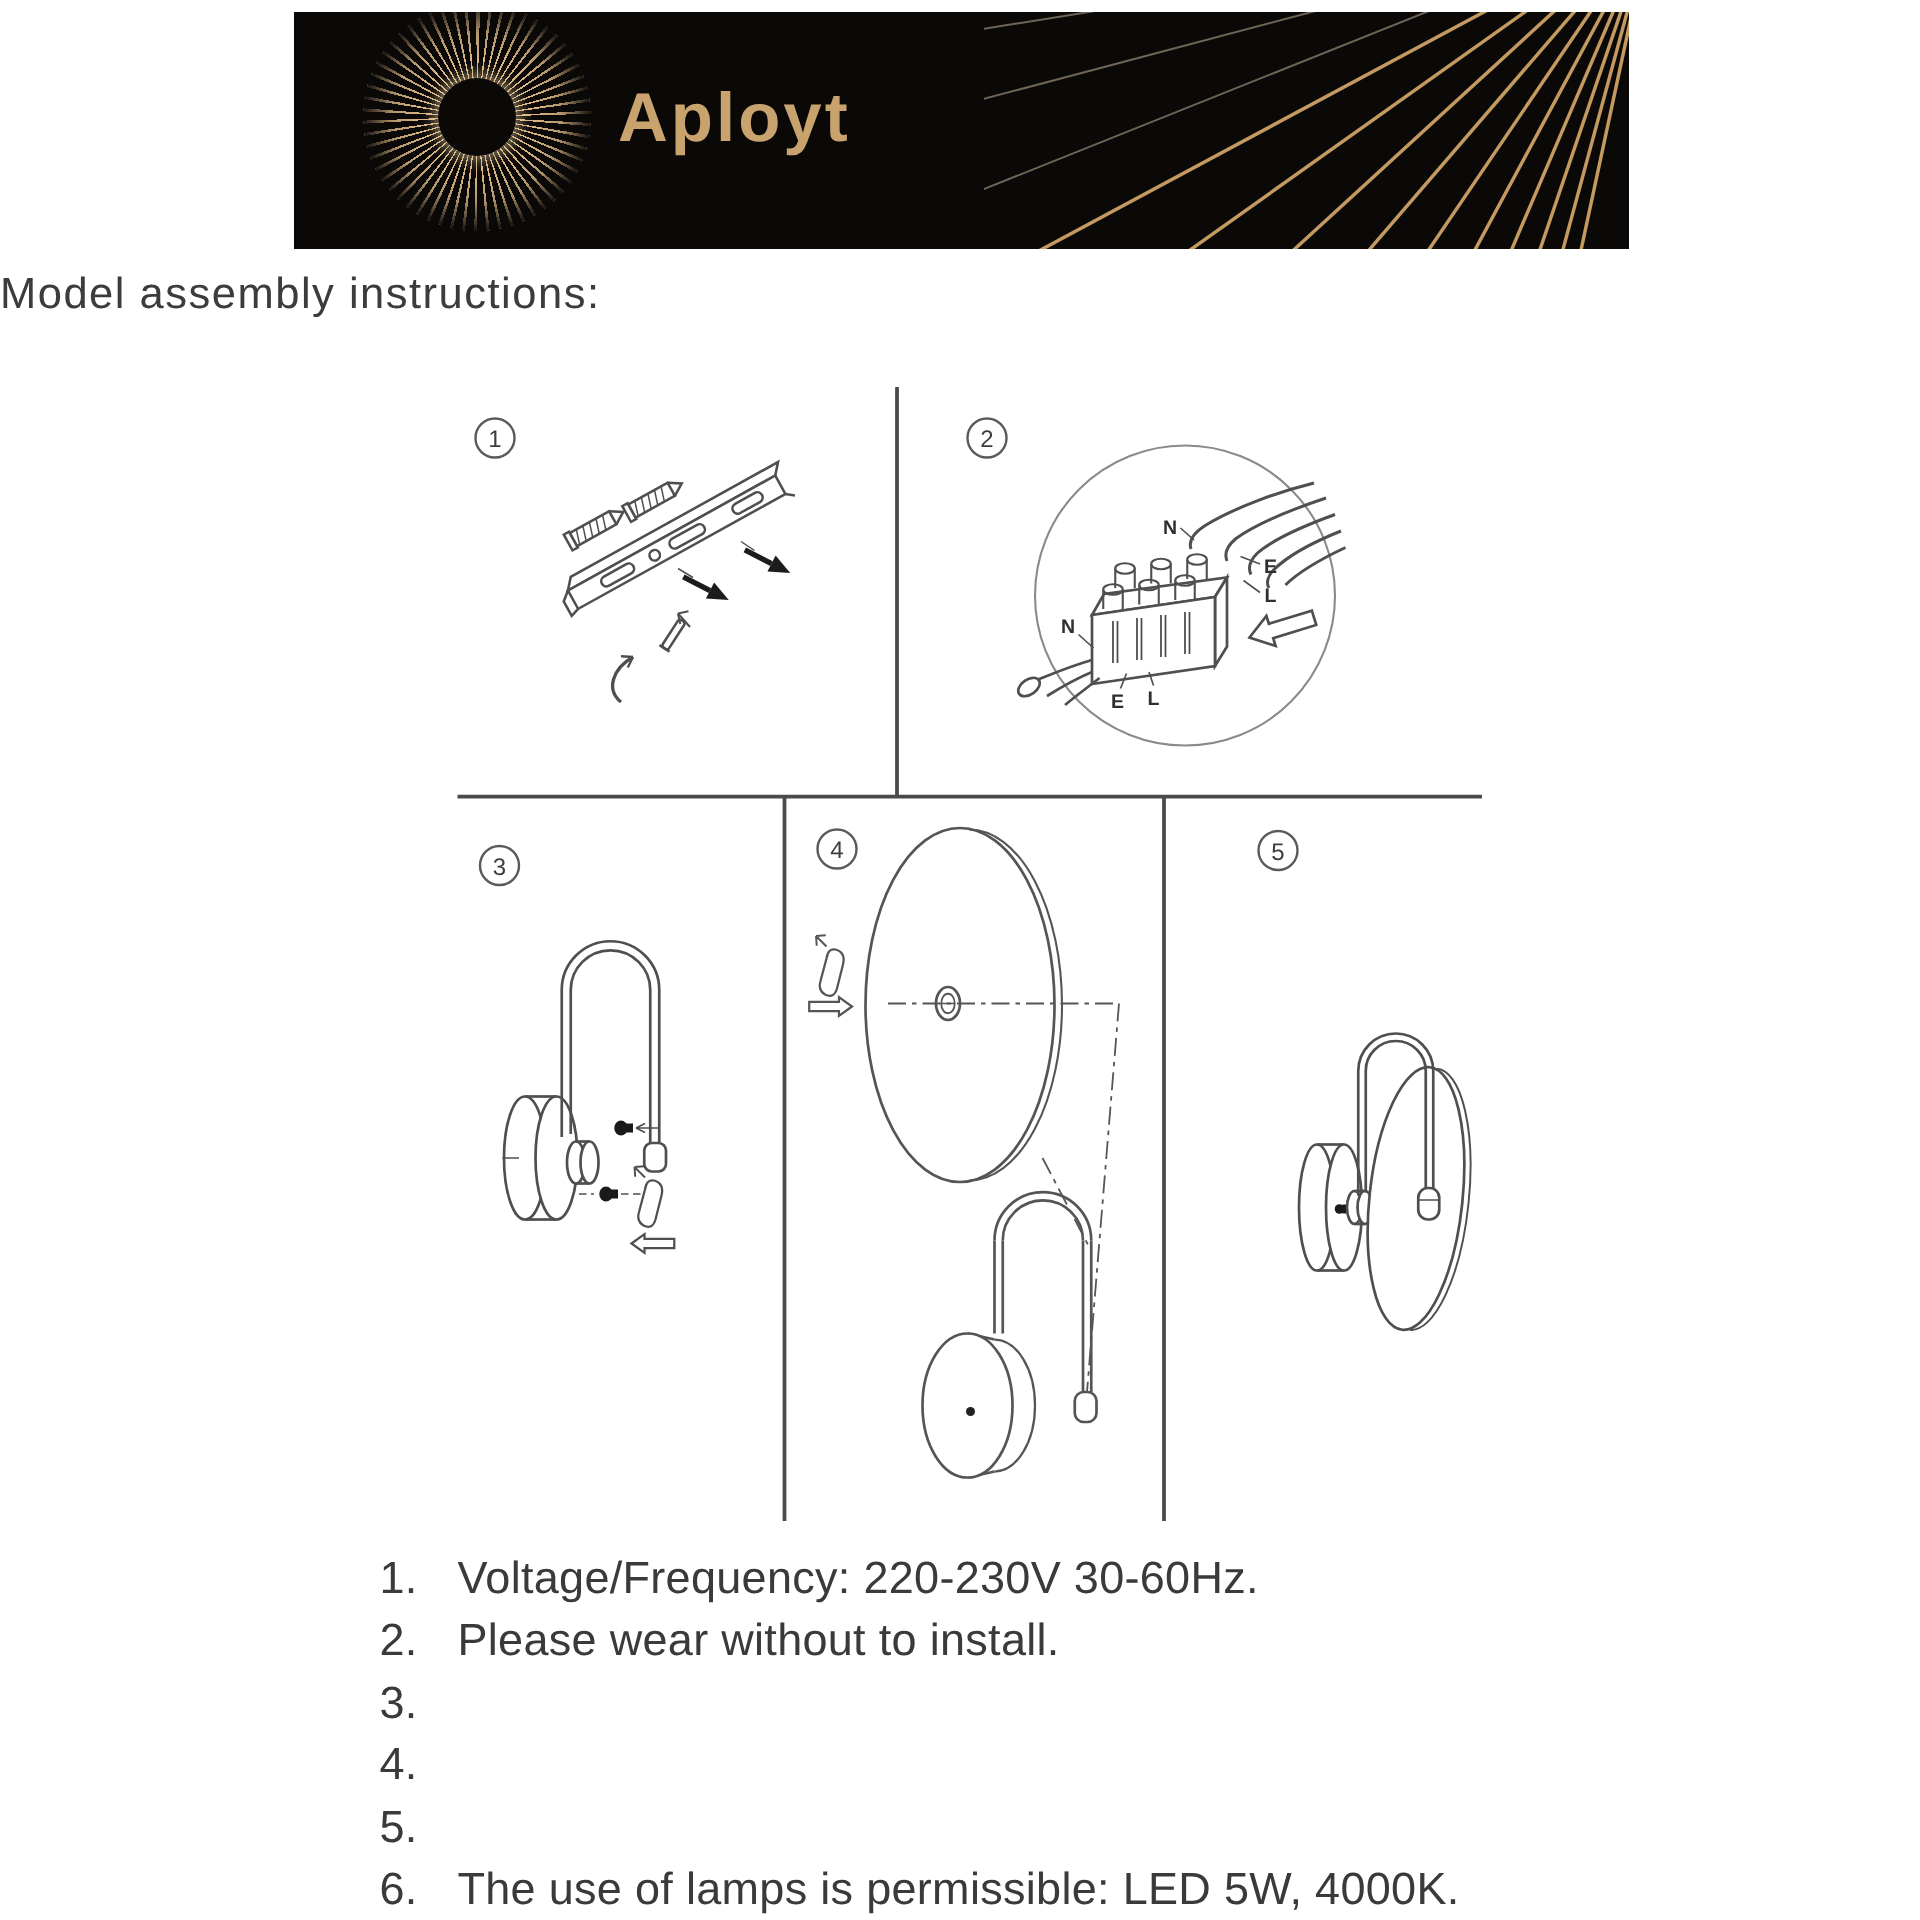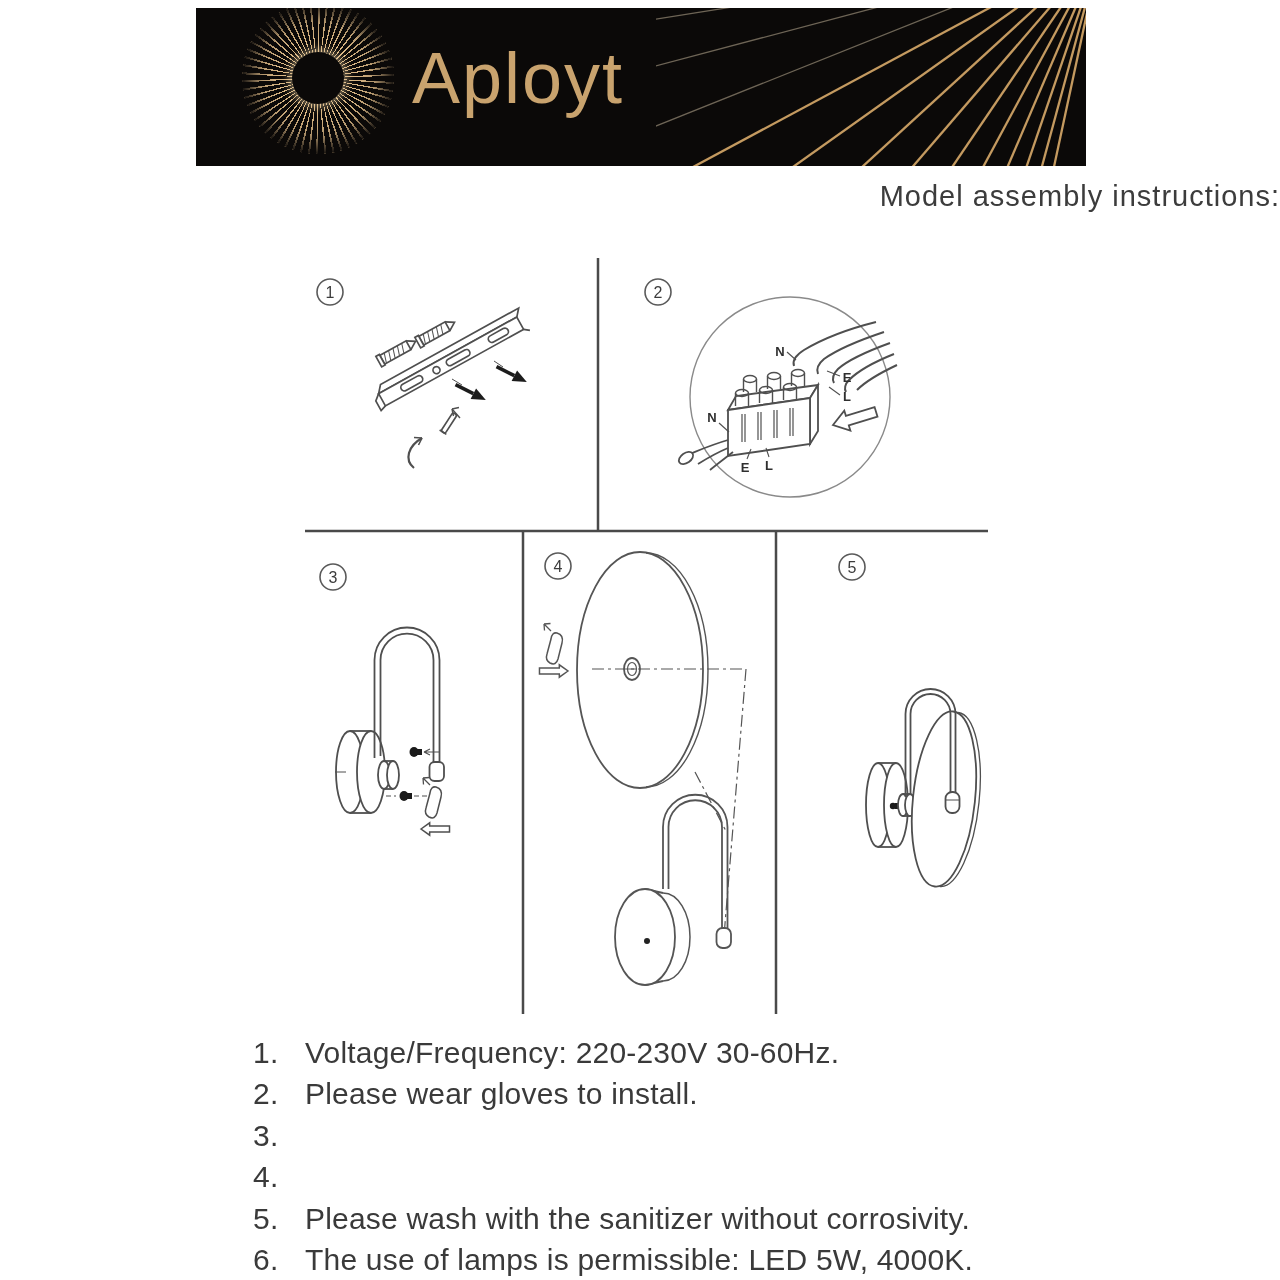--- a/index.html
+++ b/index.html
@@ -9,26 +9,26 @@
 
   
   .banner{position:absolute;left:196px;top:8px;width:890px;height:158px;background:#0b0908;overflow:hidden}
   .sunburst{position:absolute;left:46px;top:-6px;width:152px;height:152px}
   .rays{position:absolute;inset:0;border-radius:50%;
         background:repeating-conic-gradient(from 0deg,#d9b684 0deg 1.6deg,rgba(11,9,8,0) 1.6deg 6.2deg)}
   .rays-fade{position:absolute;inset:0;border-radius:50%;
         background:radial-gradient(circle,rgba(11,9,8,0) 36%,rgba(11,9,8,.18) 52%,#0b0908 72%)}
   .hub{position:absolute;left:50px;top:50px;width:52px;height:52px;border-radius:50%;background:#0b0908;
         box-shadow:0 0 9px 3px rgba(243,216,170,.55)}
-  .brand{position:absolute;left:216px;top:40px;font-size:72px;line-height:60px;color:#c9a36e;
-        letter-spacing:2px;font-weight:400}
+  .brand{position:absolute;left:216px;top:40px;font-size:46px;line-height:60px;color:#c9a36e;
+        letter-spacing:2px;font-weight:700}
   .corner-rays{position:absolute;right:0;top:0}
 
   
-  .title{position:absolute;left:0;top:179px;width:100%;text-align:right;color:#3c3c3c;
+  .title{position:absolute;left:0;top:179px;width:100%;text-align:left;color:#3c3c3c;
          font-size:29px;line-height:35px;letter-spacing:1px}
 
   
   .diagram{position:absolute;left:0;top:0;width:1280px;height:1280px}
   .diagram text{font-family:"Liberation Sans",sans-serif}
   .stepnum{font-size:16px;fill:#3c3c3c}
   .wirelbl{font-size:13px;font-weight:bold;fill:#2f2f2f}
 
   
   .instructions{position:absolute;left:253px;top:1032px;margin:0;padding:0;list-style:none;
@@ -352,31 +352,30 @@
     </g>
   </svg>
 
   <ol class="instructions">
     <li>
       <span class="num">1.</span>
       <span class="txt">Voltage/Frequency: 220-230V 30-60Hz.</span>
     </li>
     <li>
       <span class="num">2.</span>
-      <span class="txt">Please wear gloves to install.</span>
+      <span class="txt">Please wear without to install.</span>
     </li>
     <li>
       <span class="num">3.</span>
     </li>
     <li>
       <span class="num">4.</span>
     </li>
     <li>
       <span class="num">5.</span>
-      <span class="txt">Please wash with the sanitizer without corrosivity.</span>
     </li>
     <li>
       <span class="num">6.</span>
       <span class="txt">The use of lamps is permissible: LED 5W, 4000K.</span>
     </li>
   </ol>
 
 </div>
 
 </body></html>

